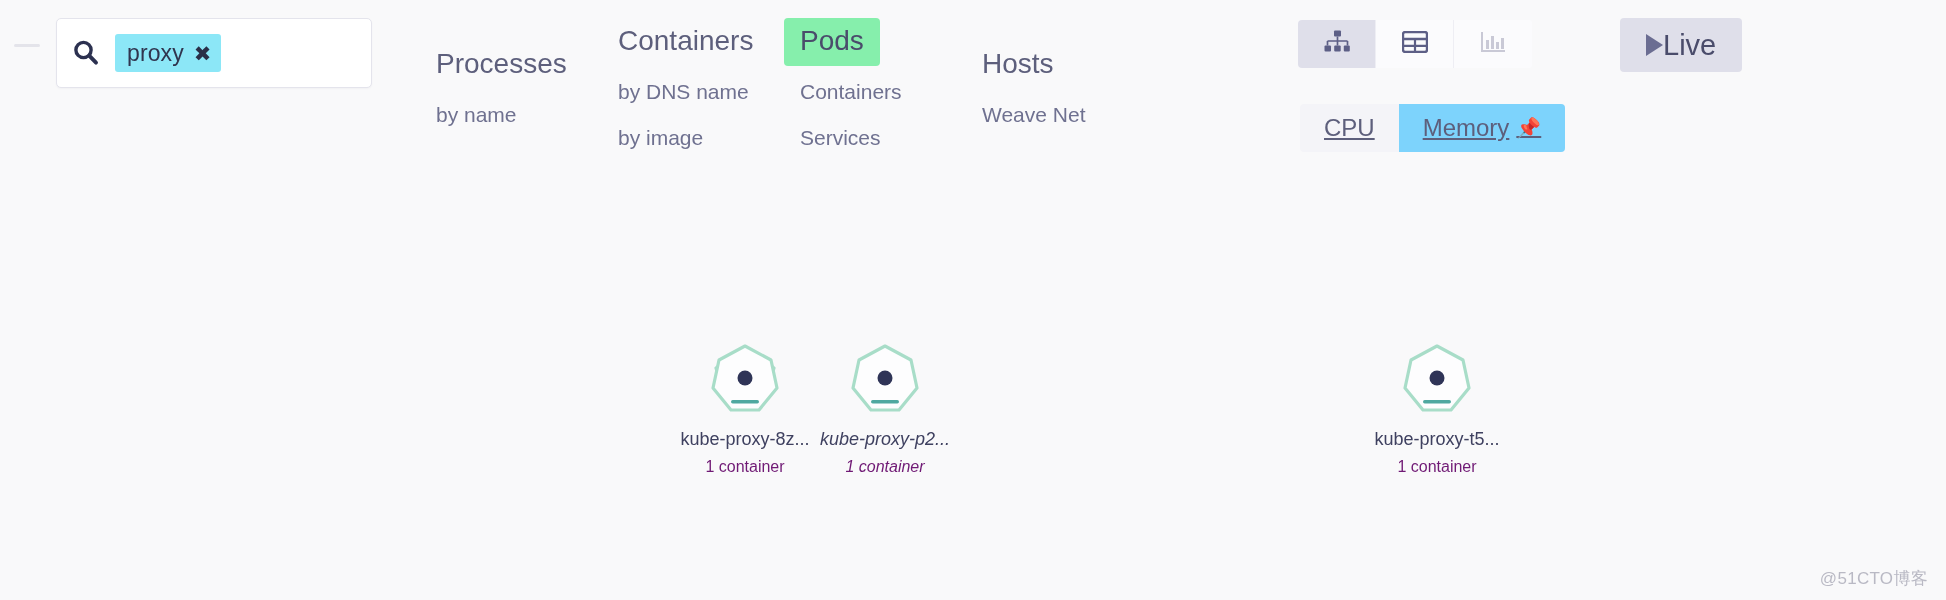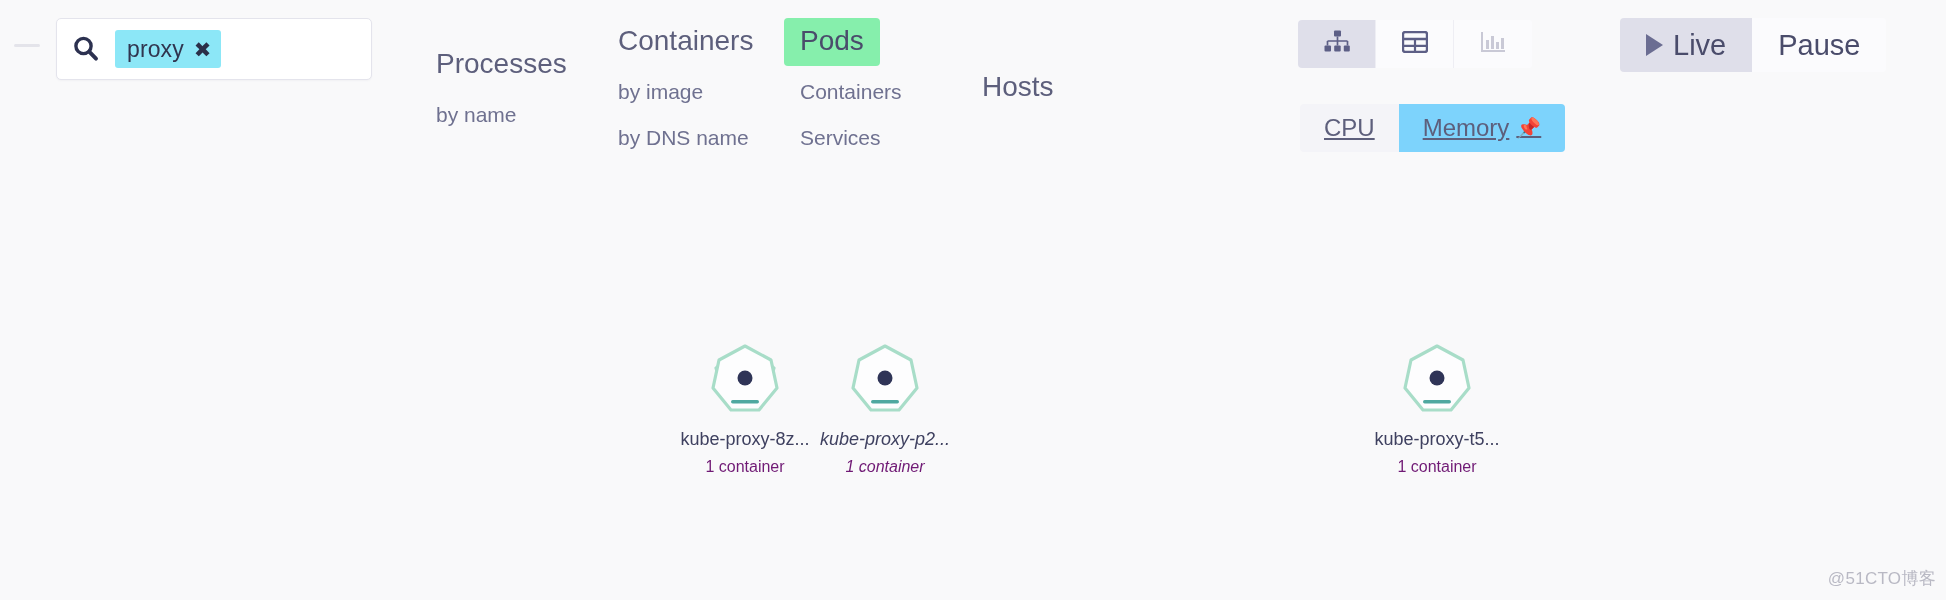--- a/index.html
+++ b/index.html
@@ -28,21 +28,21 @@
     border-radius: 2px;
     opacity: .75;
   }
 
   
   .search-box {
     position: absolute;
     left: 56px;
     top: 18px;
     width: 316px;
-    height: 62px;
+    height: 70px;
     background: #ffffff;
     border: 1px solid #e4e4ec;
     border-radius: 5px;
     display: flex;
     align-items: center;
     padding: 0 14px;
     box-shadow: 0 1px 2px rgba(60,60,90,.04);
   }
   .search-icon {
     width: 30px;
@@ -176,21 +176,20 @@
   .time-btn {
     height: 54px;
     display: flex;
     align-items: center;
     justify-content: center;
     padding: 0 26px;
     font-size: 29px;
     color: #4a4c6b;
     background: #fbfbfd;
     cursor: pointer;
-    gap: 10px;
     line-height: 1;
   }
   .time-btn.active { background: #dfdfea; }
   .play-glyph {
     width: 0; height: 0;
     border-left: 17px solid #6b6d92;
     border-top: 11px solid transparent;
     border-bottom: 11px solid transparent;
   }
 
@@ -226,21 +225,21 @@
     margin-top: 11px;
     font-size: 16px;
     color: #701a75;
     white-space: nowrap;
     line-height: 1;
   }
 
   
   .watermark {
     position: absolute;
-    right: 10px;
+    right: 18px;
     bottom: 10px;
     font-size: 17px;
     color: #b9b9c4;
     letter-spacing: .3px;
   }
 </style>
 </head>
 <body>
 
 <div class="left-stub"></div>
@@ -260,32 +259,33 @@
 
 <div class="topo-nav">
 
   <div class="topo-col">
     <div class="topo-main">Processes</div>
     <div class="topo-sub">by name</div>
   </div>
 
   <div class="topo-col">
     <div class="topo-main">Containers</div>
+    <div class="topo-sub">by DNS name</div>
     <div class="topo-sub">by image</div>
-    <div class="topo-sub">by DNS name</div>
   </div>
 
   <div class="topo-col">
     <div class="topo-main active">Pods</div>
     <div class="topo-sub">Containers</div>
     <div class="topo-sub">Services</div>
   </div>
 
   <div class="topo-col">
     <div class="topo-main">Hosts</div>
+    <div class="topo-sub">Weave Net</div>
   </div>
 
 </div>
 
 <div class="view-modes">
   <div class="view-btn active">
     <span>
       <svg width="26" height="24" viewBox="0 0 26 24">
         <rect x="10" y="0.5" width="7" height="6" rx="1" fill="#5d5f86"></rect>
         <path d="M13.5 6.5 V11 M3.5 11 H23.5 M3.5 11 V15.5 M13.5 11 V15.5 M23.5 11 V15.5" stroke="#5d5f86" stroke-width="1.7" fill="none"></path>
@@ -326,23 +326,20 @@
     <span>Memory</span>
     <span class="pin-icon">📌</span>
   </div>
 </div>
 
 <div class="time-controls">
   <div class="time-btn active">
     <span class="play-glyph"></span>
     <span>Live</span>
   </div>
-  <div class="time-btn">
-    <span>Pause</span>
-  </div>
 </div>
 
 <div class="canvas">
 
   <div class="node" style="left:660px; top:172px;">
     <div class="node-shape">
       <svg width="76" height="76" viewBox="0 0 76 76">
         <polygon points="38,5 67,26 56,61 20,61 9,26" fill="#fdfdfe" stroke="#a8ddc8" stroke-width="3.2" stroke-linejoin="round" transform="rotate(0 38 38)"></polygon>
         <polygon points="38,4 64,18 70,46 52,68 24,68 6,46 12,18" fill="#fdfdfe" stroke="#a8ddc8" stroke-width="3.2" stroke-linejoin="round"></polygon>
         <circle cx="38" cy="36" r="7.5" fill="#2f3457"></circle>

